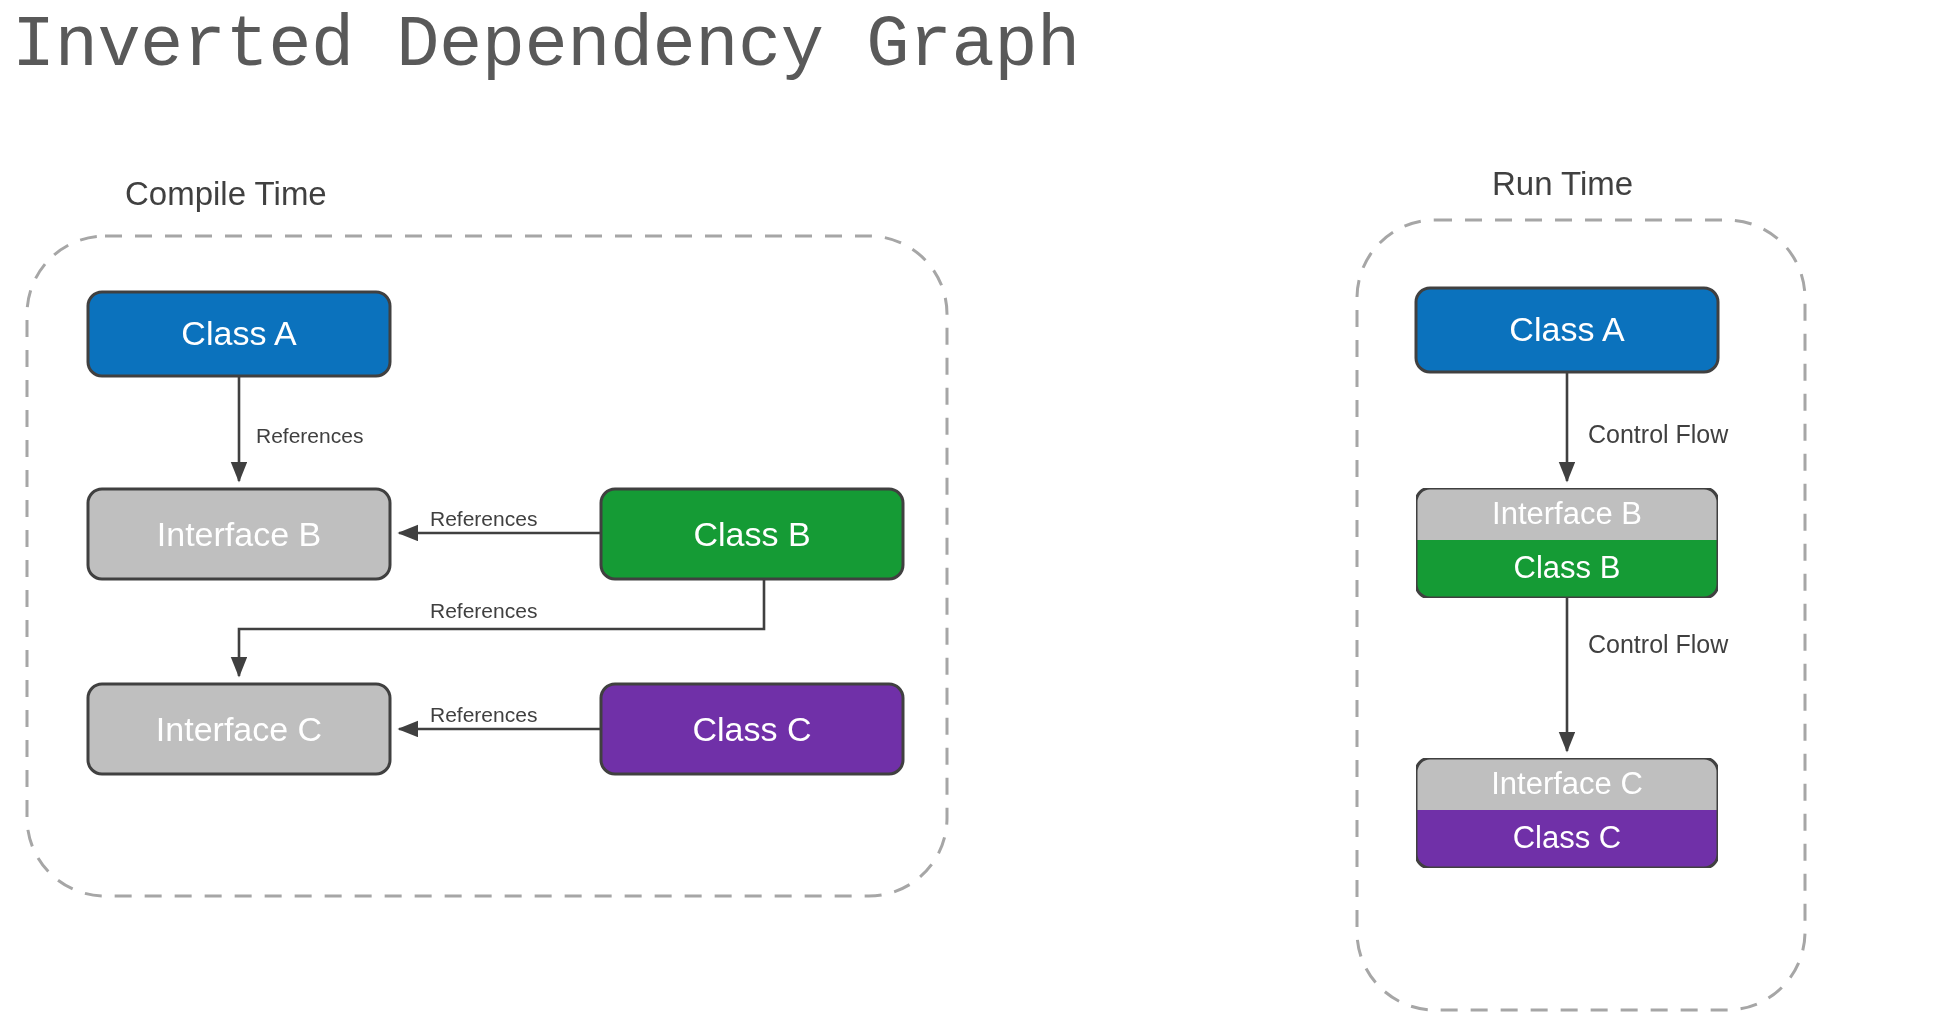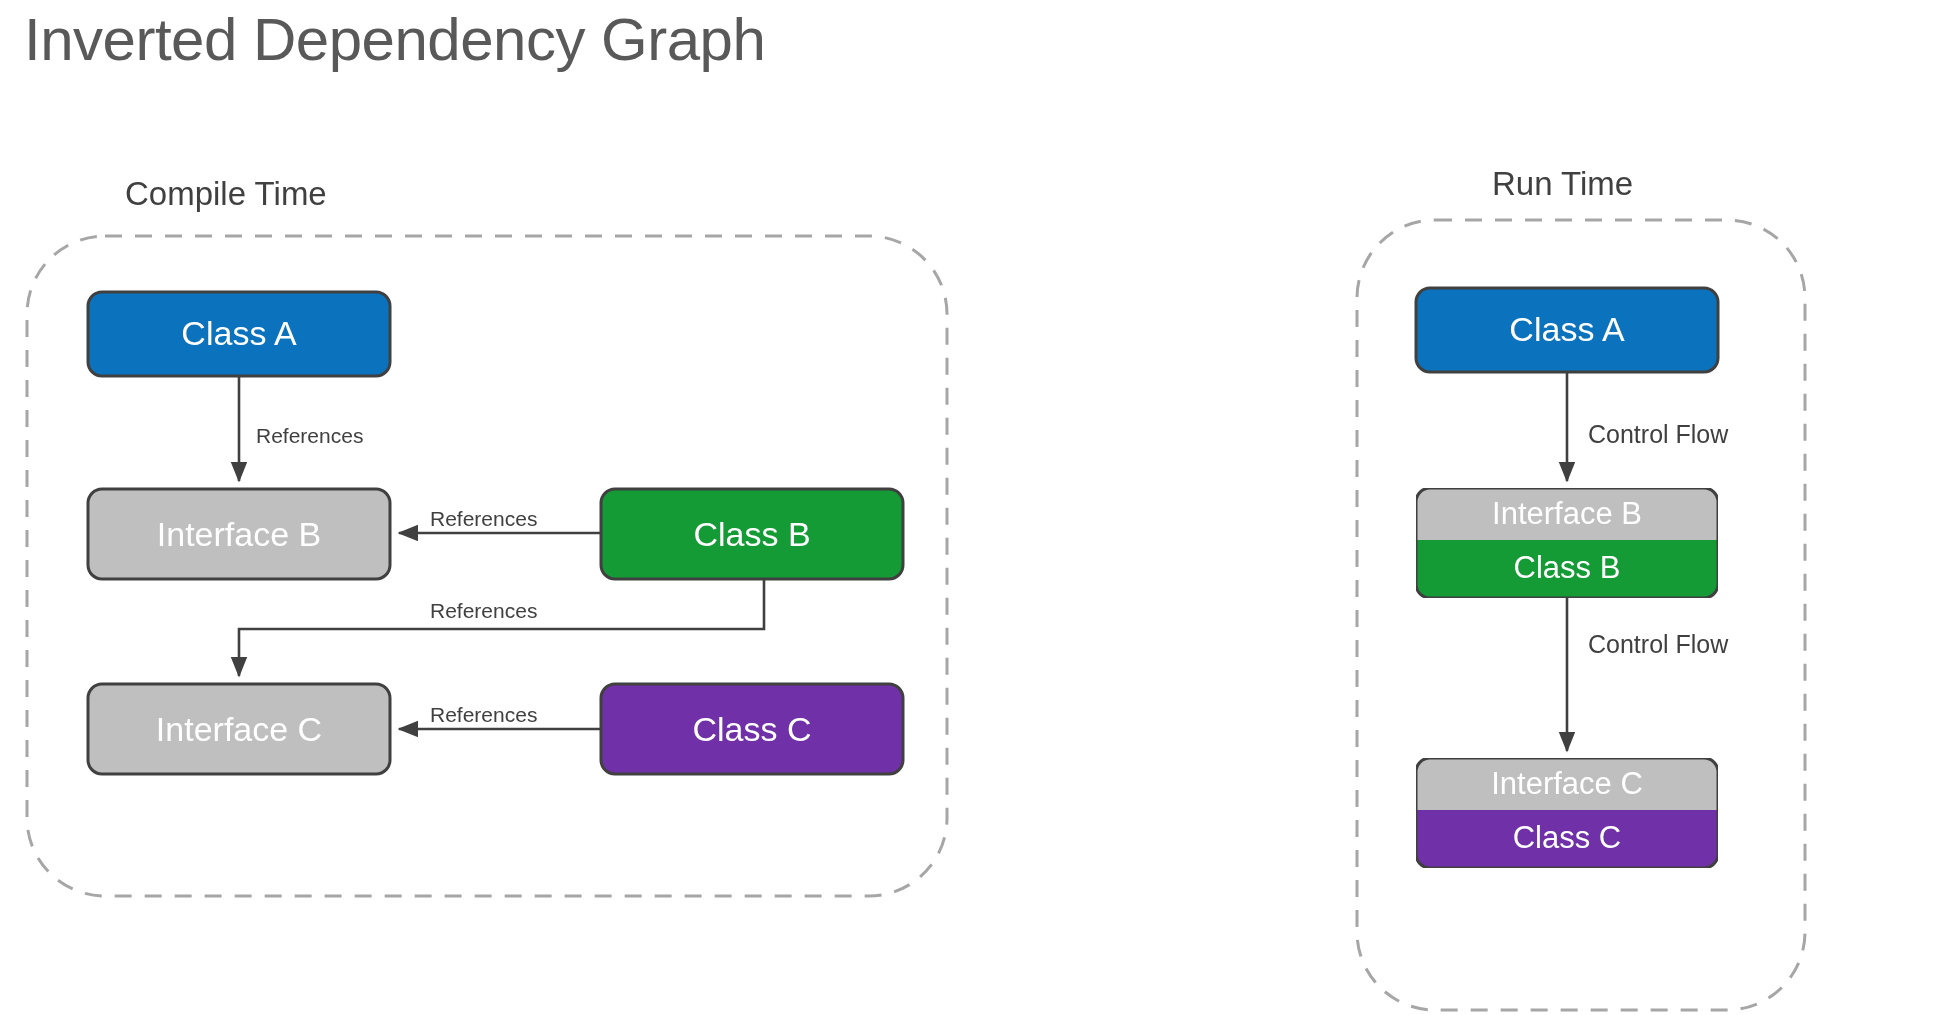--- a/index.html
+++ b/index.html
@@ -15,24 +15,24 @@
     position: relative;
   }
   #slide {
     position: absolute;
     inset: 0;
     width: 1950px;
     height: 1015px;
   }
   #page-title {
     position: absolute;
-    left: 24px;
+    left: 12px;
     top: 6px;
-    font-family: Liberation Sans, sans-serif;
-    font-size: 60px;
+    font-family: Liberation Mono, monospace;
+    font-size: 72px;
     font-weight: 300;
     letter-spacing: -0.5px;
     color: #595959;
     white-space: nowrap;
     line-height: 1.12;
   }
   svg#diagram {
     position: absolute;
     left: 0;
     top: 0;

